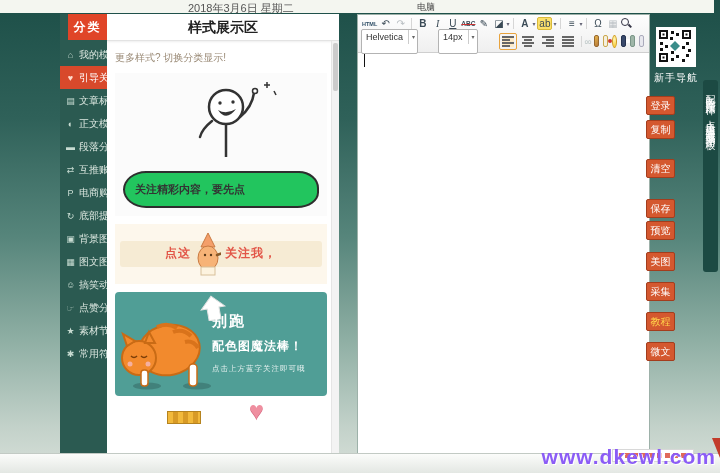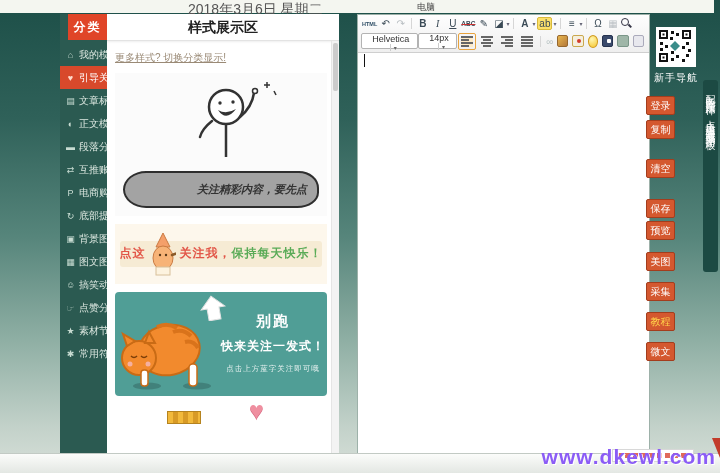--- a/index.html
+++ b/index.html
@@ -3,53 +3,53 @@
 <meta charset="utf-8">
 <style>
   html,body{margin:0;padding:0;}
   body{
     width:720px;height:473px;position:relative;overflow:hidden;
     font-family:"Liberation Sans","DejaVu Sans",sans-serif;
     background:linear-gradient(180deg,#1d4f48 0%,#2f6159 25%,#56857b 50%,#8fafa4 72%,#c2d1c9 90%,#d8e0d9 100%);
   }
   
   .topbar{position:absolute;left:0;top:0;width:714px;height:13px;background:#f4f6f0;}
-  .topbar .date{position:absolute;left:188px;top:1px;font-size:14px;color:#555;text-align:center;}
+  .topbar .date{position:absolute;left:188px;top:1px;font-size:11px;color:#555;text-align:center;}
   .topbar .device{position:absolute;left:417px;top:1px;font-size:9px;color:#444;}
   
   .sidebar{position:absolute;left:60px;top:14px;width:47px;height:441px;background:#2b5a51;}
   .cat{margin-left:8px;width:39px;height:26px;background:#e04528;color:#fff;font-weight:bold;
        font-size:12px;letter-spacing:2px;display:flex;align-items:center;justify-content:center;}
   .side-items{margin-top:3px;}
   .side-item{height:23px;display:flex;align-items:center;padding-left:5px;color:#dde8e1;font-size:10px;cursor:pointer;white-space:nowrap;}
   .side-item .ic{width:11px;margin-right:3px;font-size:9px;text-align:center;color:#c8dcd2;flex:none;}
   .side-item.active{background:#d8492b;color:#fff;}
   .side-item.active .ic{color:#ffd9c9;}
   
   .panel{position:absolute;left:107px;top:14px;width:232px;height:441px;background:#fff;overflow:hidden;}
   .panel-h{height:26px;line-height:26px;text-align:center;font-size:14px;font-weight:bold;color:#222;
            border-bottom:1px solid #e3e3e3;box-shadow:0 1px 2px rgba(0,0,0,.07);}
-  .more{margin:10px 8px 4px 8px;font-size:10px;color:#9a8a76;text-decoration:underline;}
+  .more{margin:10px 8px 4px 8px;font-size:10px;color:#9a8a76;}
   .vscroll{position:absolute;right:0;top:27px;bottom:0;width:7px;background:#f3f3f3;border-left:1px solid #e5e5e5;}
   .vthumb{position:absolute;top:2px;left:1px;width:5px;height:48px;background:#cccccc;border-radius:2px;}
   .card{margin:8px 12px 8px 8px;}
   .card1{background:#fbfbfb;padding:4px 2px 8px 2px;text-align:center;}
-  .bubble{margin:2px auto 0 auto;width:172px;background:#a3a3a3;border:2px solid #2e2e2e;
+  .bubble{margin:2px auto 0 auto;width:172px;background:#22c55e;border:2px solid #2e2e2e;
           border-radius:30px 26px 28px 30px / 24px 22px 20px 24px;
-          padding:7px 10px;font-size:11px;font-weight:bold;color:#333;line-height:1.7;text-align:right;font-style:italic;}
+          padding:7px 10px;font-size:11px;font-weight:bold;color:#333;line-height:1.7;text-align:left;}
   .card2{background:#fdf7ec;height:60px;position:relative;display:flex;align-items:center;justify-content:center;
          font-size:12px;font-weight:bold;letter-spacing:1px;}
   .card2 .strip2{position:absolute;left:5px;right:5px;top:17px;height:26px;background:#f6ebd4;border-radius:3px;}
   .card2 .t{position:relative;z-index:2;}
   .red{color:#e25648;} .green{color:#5aab57;}
   .card2 svg{position:relative;z-index:2;margin:0 4px;}
   .card3{background:#509e96;height:104px;border-radius:4px;position:relative;color:#fff;overflow:hidden;}
   .c3-arrow{position:absolute;left:84px;top:3px;}
   .c3-cat{position:absolute;left:4px;top:20px;}
-  .c3text{position:absolute;left:106px;top:20px;text-align:center;}
+  .c3text{position:absolute;left:97px;top:20px;}
   .c3l1{font-size:15px;font-weight:bold;letter-spacing:2px;}
   .c3l2{font-size:12px;font-weight:bold;margin-top:7px;letter-spacing:1px;}
   .c3l3{font-size:7.5px;margin-top:9px;opacity:.85;letter-spacing:1px;}
   .card4{height:22px;position:relative;background:#fff;margin-bottom:0;}
   .badge{position:absolute;left:52px;top:7px;width:32px;height:11px;border:1px solid #b5831f;
          background:repeating-linear-gradient(90deg,#f2b93b 0 5px,#d89a26 5px 10px);}
   .heart{position:absolute;left:134px;top:-8px;font-size:25px;color:#ef8fa0;text-shadow:0 1px 0 #d2607a;}
   
   .editor{position:absolute;left:357px;top:14px;width:293px;height:441px;background:#fff;
           border:1px solid #9db1a9;box-sizing:border-box;}
@@ -60,21 +60,21 @@
         font-size:10px;color:#3a4a56;margin:0 1px;border-radius:2px;position:relative;}
   .tbtn.src{font-size:5.5px;font-weight:bold;color:#2e4e66;letter-spacing:0;}
   .tbtn.b{font-weight:bold;} .tbtn.i{font-style:italic;font-family:"Liberation Serif",serif;}
   .tbtn.u{text-decoration:underline;}
   .tbtn.abc{font-size:6.5px;font-weight:bold;text-decoration:line-through;text-decoration-color:#c33;}
   .tbtn.disabled{opacity:.35;}
   .tbtn.hl-ab{background:#fce06a;font-size:10px;height:11px;border:1px solid #d8b93a;}
   .mini-caret{font-size:6px;color:#667;margin:0 1px 0 0;}
   .sep{width:1px;height:11px;background:#d6d6d6;margin:0 3px;flex:none;}
   .select{height:14px;background:#fff;border:1px solid #b3b3b3;border-radius:2px;font-size:9px;color:#333;
-          display:inline-flex;align-items:center;padding:0 2px 0 4px;margin-right:0;flex-direction:column;}
+          display:inline-flex;align-items:center;padding:0 2px 9px 4px;margin-right:20px;}
   .select .car{margin-left:5px;font-size:6px;color:#666;border-left:1px solid #ccc;padding-left:3px;height:100%;display:flex;align-items:center;}
   .select.ff{width:64px;justify-content:space-between;}
   .select.fs{width:40px;justify-content:center;}
   .ic-align{display:inline-block;width:12px;height:11px;margin:1px;padding:2px;border:1px solid transparent;border-radius:2px;
             background-clip:content-box;}
   .ic-align i{display:block;width:12px;height:11px;
       background-image:linear-gradient(#666 0 0),linear-gradient(#666 0 0),linear-gradient(#666 0 0),linear-gradient(#666 0 0);
       background-repeat:no-repeat;background-size:12px 2px,8px 2px,12px 2px,8px 2px;
       background-position:0 0,0 3px,0 6px,0 9px;}
   .ic-align.c i{background-position:0 0,2px 3px,0 6px,2px 9px;}
@@ -215,21 +215,20 @@
     <span class="t red">点这</span>
     <svg width="26" height="46" viewBox="0 0 26 46">
       <path d="M13 2 L20 16 L6 16 Z" fill="#f49f6a" stroke="#c97a42" stroke-width="1"></path>
       <ellipse cx="13" cy="27" rx="10" ry="12" fill="#f7b377" stroke="#c97a42" stroke-width="1"></ellipse>
       <rect x="6" y="36" width="14" height="8" fill="#fdf3df" stroke="#d8c09a" stroke-width="1"></rect>
       <path d="M22 24 L34 20" stroke="#8a5a28" stroke-width="2.5" stroke-linecap="round"></path>
       <circle cx="10" cy="24" r="1.2" fill="#5a3a1a"></circle>
       <circle cx="16" cy="24" r="1.2" fill="#5a3a1a"></circle>
     </svg>
     <span class="t red">关注我，</span>
-    <span class="t green">保持每天快乐！</span>
   </div>
 
   <div class="card card3">
     <svg class="c3-arrow" width="28" height="26" viewBox="0 0 28 26">
       <path d="M8 25 L8 13 L2 13 L14 1 L26 13 L20 13 L20 25 Z" fill="#ffffff" stroke="#e2e2e2" stroke-width="1" transform="rotate(-10 14 13)"></path>
     </svg>
     <svg class="c3-cat" width="96" height="80" viewBox="0 0 96 80">
       <ellipse cx="78" cy="74" rx="14" ry="3.5" fill="rgba(0,0,0,.18)"></ellipse>
       <ellipse cx="28" cy="74" rx="14" ry="3.5" fill="rgba(0,0,0,.18)"></ellipse>
       <ellipse cx="50" cy="38" rx="31" ry="25" fill="#f28a2d" stroke="#c96b15" stroke-width="2" transform="rotate(-12 50 38)"></ellipse>
@@ -241,21 +240,21 @@
       <path d="M26 31 L30 20 L36 31 Z" fill="#f28a2d" stroke="#c96b15" stroke-width="2"></path>
       <path d="M12 44 Q15 47 18 44" fill="none" stroke="#7a3d08" stroke-width="1.5"></path>
       <path d="M22 44 Q25 47 28 44" fill="none" stroke="#7a3d08" stroke-width="1.5"></path>
       <circle cx="11" cy="52" r="2.5" fill="#f5b0a0"></circle>
       <circle cx="29" cy="52" r="2.5" fill="#f5b0a0"></circle>
       <rect x="22" y="58" width="7" height="16" rx="3" fill="#ffffff" stroke="#c96b15" stroke-width="1.5"></rect>
       <rect x="70" y="52" width="8" height="22" rx="3.5" fill="#ffffff" stroke="#c96b15" stroke-width="1.5"></rect>
     </svg>
     <div class="c3text">
       <div class="c3l1">别跑</div>
-      <div class="c3l2">快来关注一发式！</div>
+      <div class="c3l2">配色图魔法棒！</div>
       <div class="c3l3">点击上方蓝字关注即可哦</div>
     </div>
   </div>
 
   <div class="card card4">
     <span class="badge"></span>
     <span class="heart">♥</span>
   </div>
 
   <div class="vscroll">

